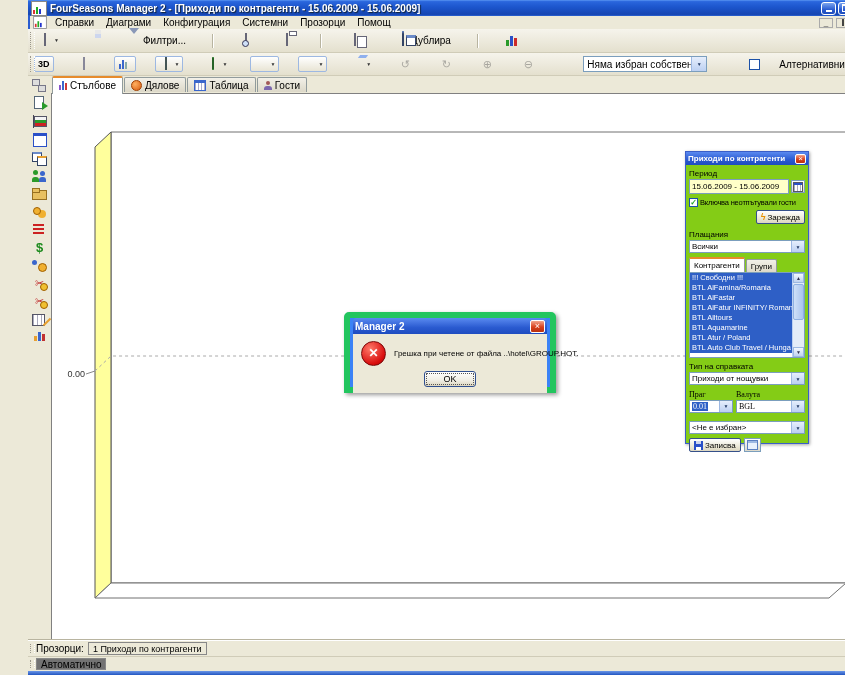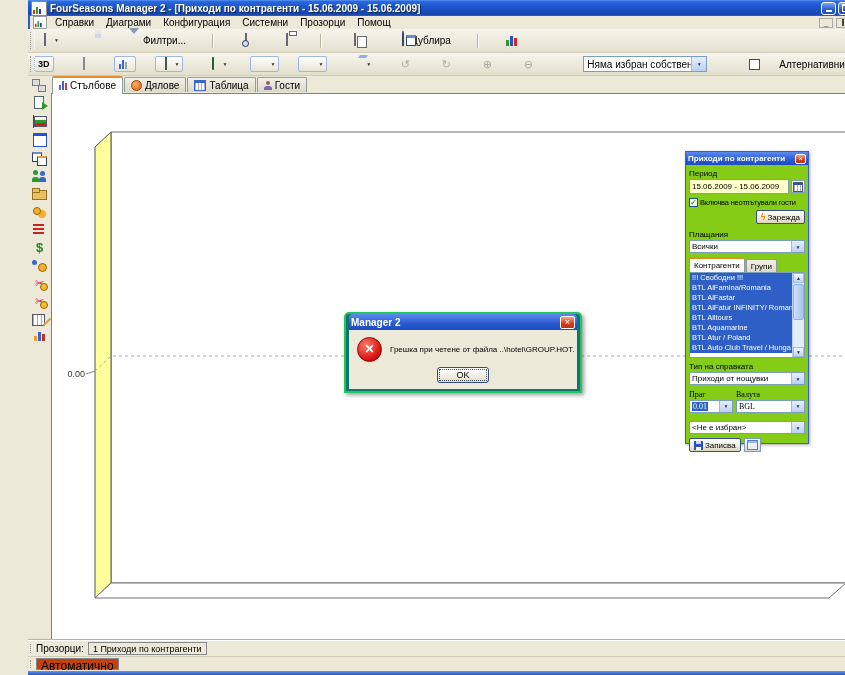--- a/index.html
+++ b/index.html
@@ -173,23 +173,23 @@
   .phalf{display:flex;gap:3px;margin-top:3px;}
   .phalf .col{flex:1;min-width:0;font-family:Liberation Serif, serif;}
   .sel{background:#2e5fc6;color:#fff;padding:0 1px;}
   .savebtnrow{display:flex;gap:3px;margin-top:4px;align-items:center;}
   .disk{width:9px;height:9px;background:#2a50c8;position:relative;flex:0 0 9px;}
   .disk:after{content:"";position:absolute;left:2px;top:0;width:5px;height:3px;background:#cdd6ee;}
   .disk:before{content:"";position:absolute;left:2px;bottom:0;width:5px;height:3px;background:#fff;}
   .sqbtn{width:17px;height:14px;border:1px solid #7b9ebd;background:linear-gradient(#fff,#dcd8c8);display:flex;align-items:center;justify-content:center;padding:0;}
   .sqbtn .g{width:9px;height:8px;border:1px solid #5a7ec0;background:linear-gradient(#9db8e2 2px,transparent 2px),#e8f0fc;}
   
-  .dialog{position:absolute;left:292px;top:218px;width:238px;height:81px;z-index:9;
-    border:2px solid #22c55e;border-radius:5px 5px 0 0;box-shadow:2px 2px 4px rgba(0,0,0,.4);
-    background:#0f766e;padding:0 3px 3px;box-sizing:border-box;}
+  .dialog{position:absolute;left:292px;top:218px;width:212px;height:81px;z-index:9;
+    border:6px solid #22c55e;border-radius:5px 5px 0 0;box-shadow:2px 2px 4px rgba(0,0,0,.4);
+    background:#3b82f6;padding:0 3px 3px;box-sizing:border-box;}
   .dtitle{height:16px;display:flex;align-items:center;padding:0 2px;color:#fff;font-weight:bold;font-size:10px;
     background:linear-gradient(180deg,#5a8af0,#2a5ad0 60%,#1e4cc0);border-radius:4px 4px 0 0;}
   .dtitle span{flex:1;}
   .dclose{width:15px;height:13px;border:1px solid #fff;border-radius:2px;color:#fff;font-size:9px;line-height:9px;
     display:flex;align-items:center;justify-content:center;background:linear-gradient(180deg,#f2a48c,#d8401c 55%,#b83010);padding:0;}
   .dbody{background:#ECE9D8;height:59px;display:flex;flex-direction:column;}
   .dmsgrow{flex:1;display:flex;align-items:center;gap:8px;padding:4px 8px 0;}
   .derricon{width:23px;height:23px;border-radius:50%;flex:0 0 23px;
     background:radial-gradient(circle at 35% 30%,#ff7a6a,#d80c0c 70%,#a80404);border:1px solid #7a0808;
     color:#fff;font-weight:bold;font-size:12px;display:flex;align-items:center;justify-content:center;}
@@ -198,21 +198,21 @@
   .okbtn{width:52px;height:16px;font-size:9px;border:1px solid #2f4f8f;border-radius:3px;
     background:linear-gradient(180deg,#fff,#f0eee4 60%,#dcd6c0);outline:1px dotted #555;outline-offset:-3px;}
   
   .winbar{height:15px;flex:0 0 15px;display:flex;align-items:center;gap:4px;background:#ECE9D8;
     border-top:1px solid #fff;box-shadow:0 -1px 0 #b8b4a0;padding-left:8px;position:relative;}
   .winbar:before,.autobar:before{content:"";position:absolute;left:2px;top:3px;bottom:3px;width:3px;
     border-left:1px dotted #9a968a;border-right:1px dotted #fff;}
   .winbarbtn{height:13px;border:1px solid #888;background:#ECE9D8;font-size:9px;padding:0 4px;}
   .autobar{height:14px;flex:0 0 14px;display:flex;align-items:center;background:#ECE9D8;padding-left:8px;position:relative;
     border-top:1px solid #d0ccb8;}
-  .autobtn{height:12px;border:1px solid #888;background:#c2410c;font-size:12px;padding:0 4px;}
+  .autobtn{height:12px;border:1px solid #888;background:#737373;font-size:10px;padding:0 4px;}
   .statusbar{height:10px;flex:0 0 10px;background:#ECE9D8;border-top:1px solid #b8b4a0;font-size:9px;line-height:10px;padding-left:3px;}
   .bluestrip{height:4px;flex:0 0 4px;background:linear-gradient(180deg,#6a96e8,#2255c0);}
   button{font-family:"Liberation Sans",sans-serif;cursor:default;}
 </style>
 </head>
 <body>
 
 <div class="screen">
 
   <div class="titlebar">

